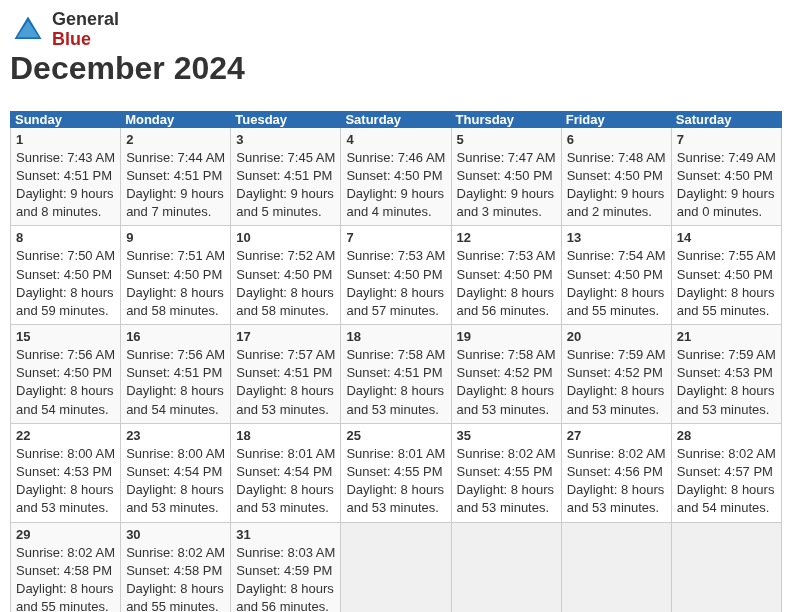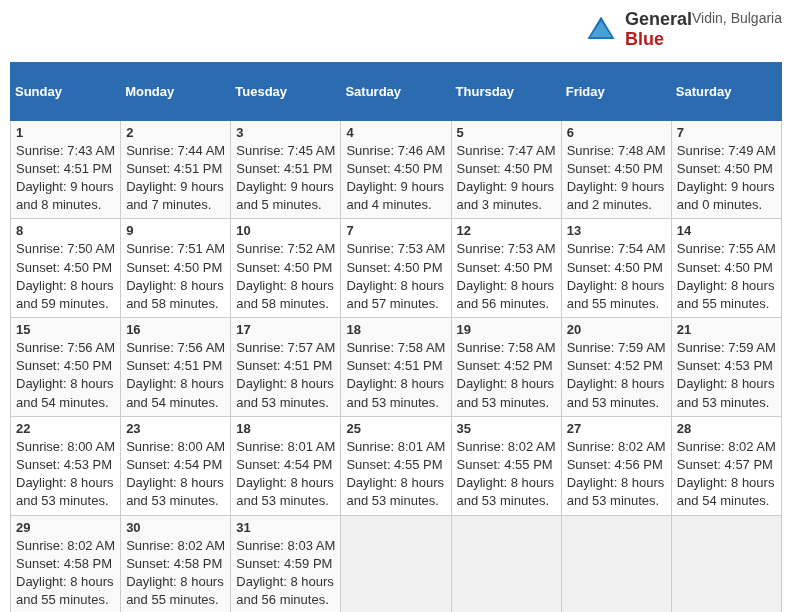--- a/index.html
+++ b/index.html
@@ -7,21 +7,22 @@
       font-family: Arial, sans-serif;
       background: #fff;
       width: 792px;
       min-height: 612px;
       padding: 10px;
     }
     .header {
       display: flex;
       justify-content: flex-end;
       align-items: flex-start;
-      margin-bottom: 12px;
+      margin-bottom: 24px;
+      flex-direction: column;
     }
     .logo {
       display: flex;
       align-items: center;
       gap: 6px;
     }
     .logo-text {
       font-size: 18px;
       font-weight: bold;
       line-height: 1.1;
@@ -45,21 +46,21 @@
       color: #555;
     }
     .calendar {
       width: 100%;
       border-collapse: collapse;
       font-size: 11px;
     }
     .calendar th {
       background: #2b6cb0;
       color: #fff;
-      padding: 21px 4px;
+      padding: 0 4px;
       text-align: left;
       font-size: 13px;
       font-weight: bold;
       border: 1px solid #2b6cb0;
     }
     .calendar td {
       border: 1px solid #ccc;
       padding: 4px 5px;
       vertical-align: top;
       width: 110px;
@@ -96,21 +97,21 @@
     <svg class="logo-icon" viewBox="0 0 40 40">
       <polygon points="20,5 35,30 5,30" fill="#1a6fba"></polygon>
       <polygon points="20,10 32,28 8,28" fill="#4a9fd4"></polygon>
     </svg>
     <div class="logo-text">
       <span class="general">General</span><br>
       <span class="blue">Blue</span>
     </div>
   </div>
   <div class="title-section">
-    <div class="location">Vidin, Bulgaria</div>
+    <div class="month-title">December 2024</div>
   </div>
 </div>
 
 <table class="calendar">
   <thead>
     <tr>
     <th>Sunday</th>
         <th>Monday</th>
         <th>Tuesday</th>
         <th>Saturday</th>

